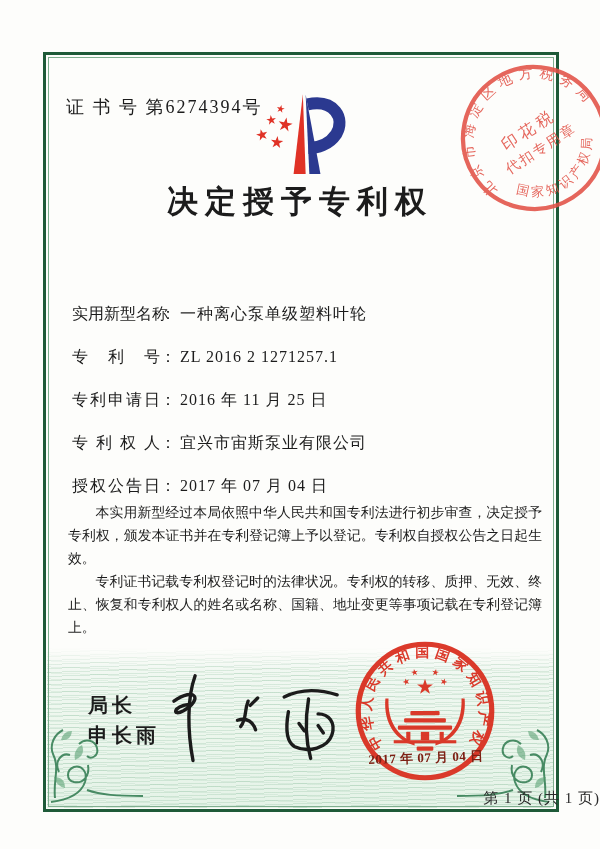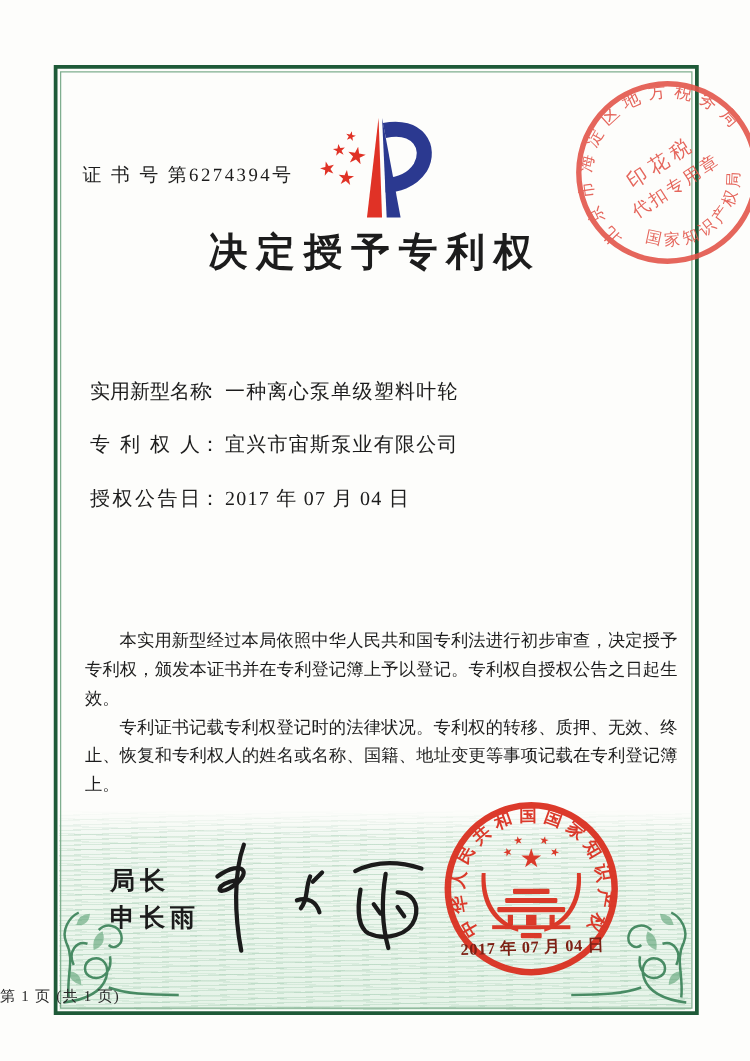--- a/index.html
+++ b/index.html
@@ -14,21 +14,21 @@
   
   .guilloche{position:absolute;left:47px;top:648px;width:506px;height:160px;z-index:1;
     background:
       repeating-linear-gradient(178deg, rgba(70,150,100,0.16) 0 1px, rgba(255,255,255,0) 1px 4px),
       repeating-linear-gradient(182deg, rgba(70,150,100,0.10) 0 1px, rgba(255,255,255,0) 1px 6px),
       linear-gradient(180deg, rgba(214,238,220,0.25), rgba(205,233,212,0.5));
     -webkit-mask-image:linear-gradient(180deg, transparent 0, #000 22px);
             mask-image:linear-gradient(180deg, transparent 0, #000 22px);
   }
   
-  .cert-no{position:absolute;left:66px;top:95px;font-size:15px;letter-spacing:2px;z-index:4;margin-top:36px;}
+  .cert-no{position:absolute;left:66px;top:95px;font-size:18px;letter-spacing:2px;z-index:4;}
   .logo{position:absolute;left:250px;top:88px;width:102px;height:94px;z-index:4;}
   .title{position:absolute;left:0;top:181px;width:100%;text-align:center;
     font-size:31px;font-weight:700;letter-spacing:7px;z-index:4;}
   
   .fields{position:absolute;left:72px;top:264px;width:440px;z-index:4;font-size:16px;margin-top:40px;}
   .frow{height:43px;line-height:19px;white-space:nowrap;}
   .flabel{display:inline-block;width:88px;text-align:justify;text-align-last:justify;vertical-align:top;}
   .fcolon{display:inline-block;vertical-align:top;}
   .fvalue{display:inline-block;margin-left:4px;vertical-align:top;letter-spacing:1px;}
   
@@ -36,22 +36,22 @@
     font-size:13.8px;line-height:23px;text-align:justify;}
   .paras p{margin:0;text-indent:2em;}
   
   .director{position:absolute;left:88px;top:690px;z-index:5;font-size:20px;font-weight:700;
     letter-spacing:4px;line-height:30px;}
   .director div{white-space:nowrap;}
   .autograph{position:absolute;left:140px;top:660px;width:212px;height:112px;z-index:5;}
   .seal{position:absolute;left:352px;top:638px;width:146px;height:146px;z-index:6;}
   .seal-date{position:absolute;left:350px;top:749px;width:152px;text-align:center;z-index:7;
     font-size:13px;font-weight:700;color:#7d2014;letter-spacing:0.5px;transform:rotate(-2deg);}
-  .footer{position:absolute;left:0;top:789px;width:100%;text-align:left;z-index:4;
-    font-size:12px;letter-spacing:1px;color:#2a2a2a;}
+  .footer{position:absolute;left:0;top:789px;width:100%;text-align:right;z-index:4;
+    font-size:15px;letter-spacing:1px;color:#2a2a2a;}
   
   .orn{position:absolute;width:100px;height:98px;z-index:3;}
   .orn-left{left:45px;top:710px;}
   .orn-right{right:45px;top:710px;transform:scaleX(-1);}
   
   .tax-stamp{position:absolute;left:448px;top:52px;width:172px;height:172px;z-index:8;
     transform:rotate(-33deg);opacity:0.88;}
 </style>
 </head>
 <body>
@@ -80,20 +80,26 @@
     <polygon points="57,6 47,92 60,92" fill="#e03226"></polygon>
     <polygon points="60,6 64,92 76,92" fill="#2b3990"></polygon>
     <path d="M62 17 C 91 11, 103 32, 93 49 C 85 61, 72 64, 63 64" fill="none" stroke="#2b3990" stroke-width="13"></path>
   </svg>
 
   <div class="title">决定授予专利权</div>
 
   <div class="fields">
     <div class="frow">
       <span class="flabel">实用新型名称</span><span class="fcolon">：</span><span class="fvalue">一种离心泵单级塑料叶轮</span>
+    </div>
+    <div class="frow">
+      <span class="flabel">专利号</span><span class="fcolon">：</span><span class="fvalue">ZL 2016 2 1271257.1</span>
+    </div>
+    <div class="frow">
+      <span class="flabel">专利申请日</span><span class="fcolon">：</span><span class="fvalue">2016 年 11 月 25 日</span>
     </div>
     <div class="frow">
       <span class="flabel">专利权人</span><span class="fcolon">：</span><span class="fvalue">宜兴市宙斯泵业有限公司</span>
     </div>
     <div class="frow">
       <span class="flabel">授权公告日</span><span class="fcolon">：</span><span class="fvalue">2017 年 07 月 04 日</span>
     </div>
   </div>
 
   <div class="paras">

